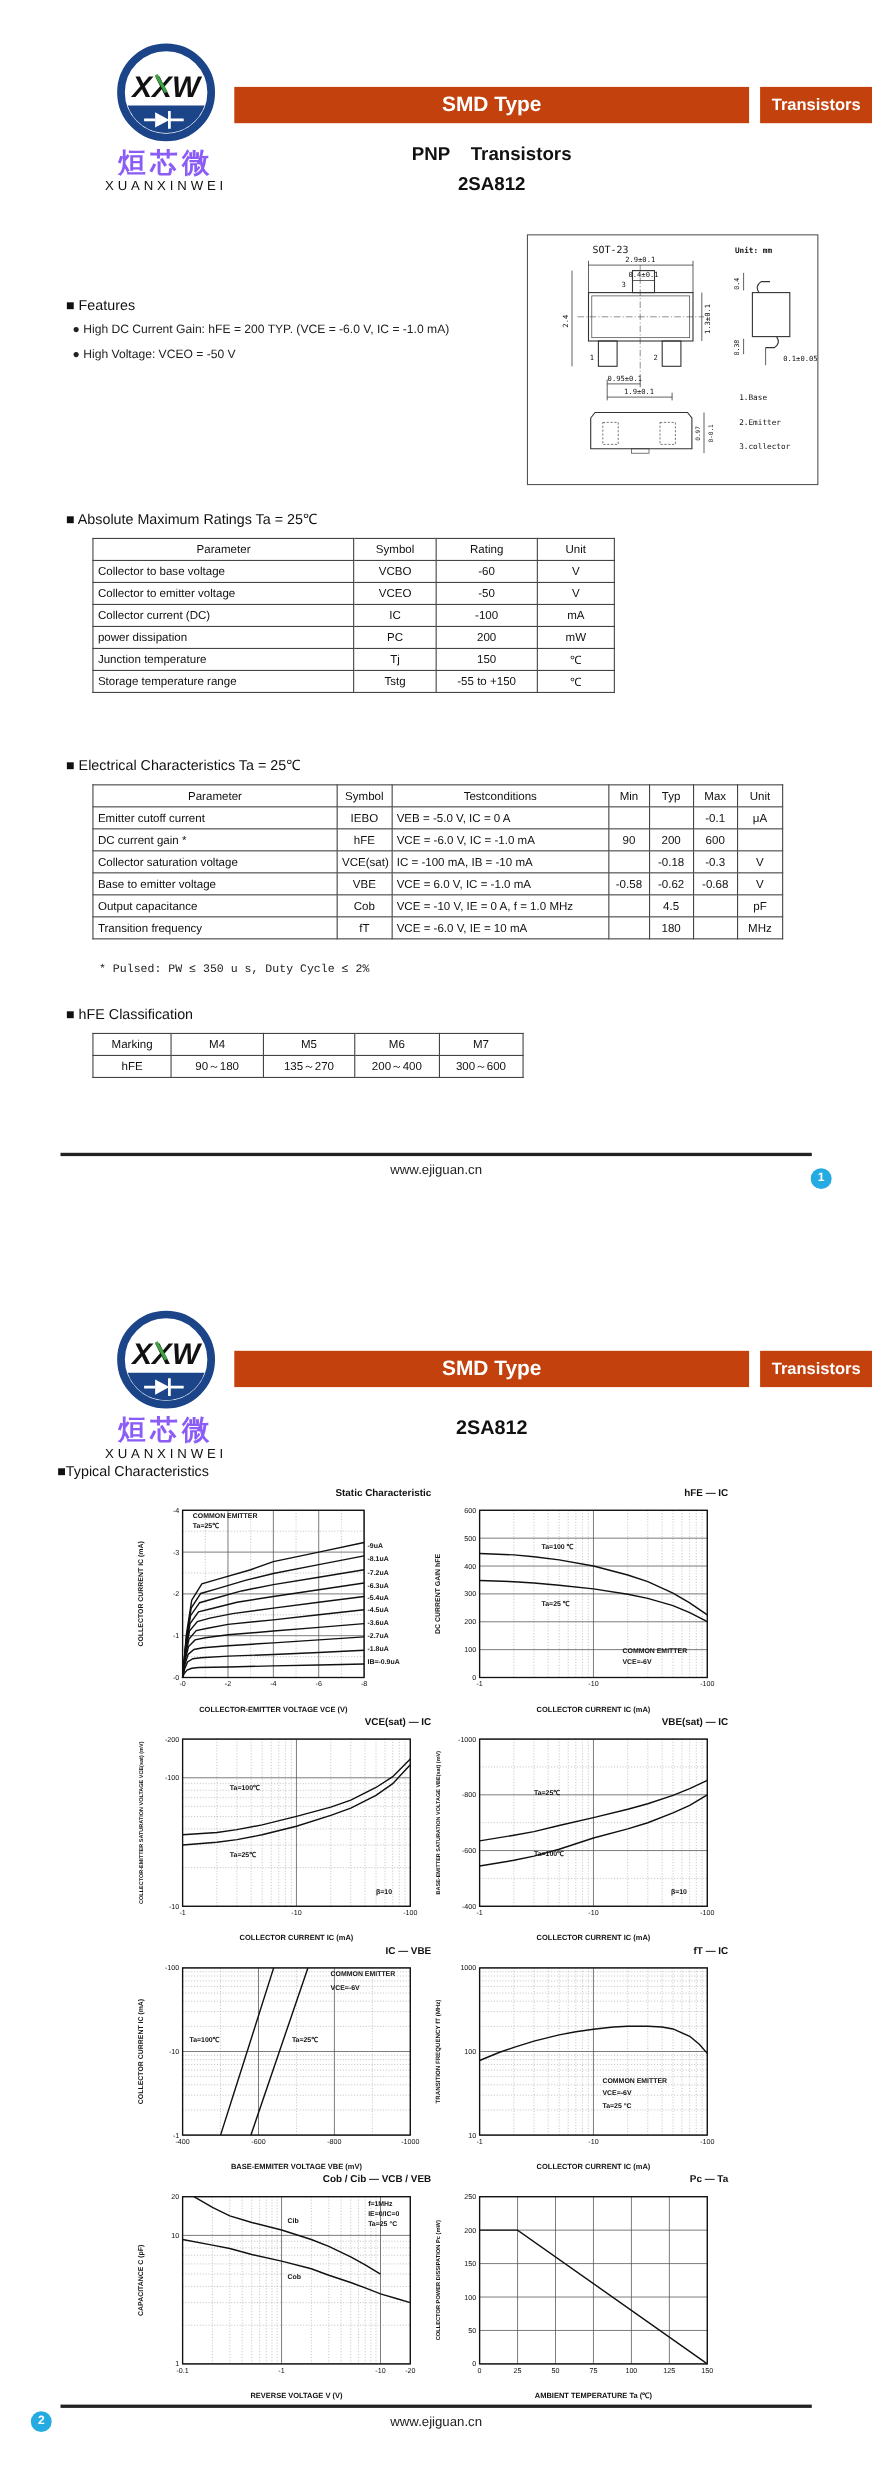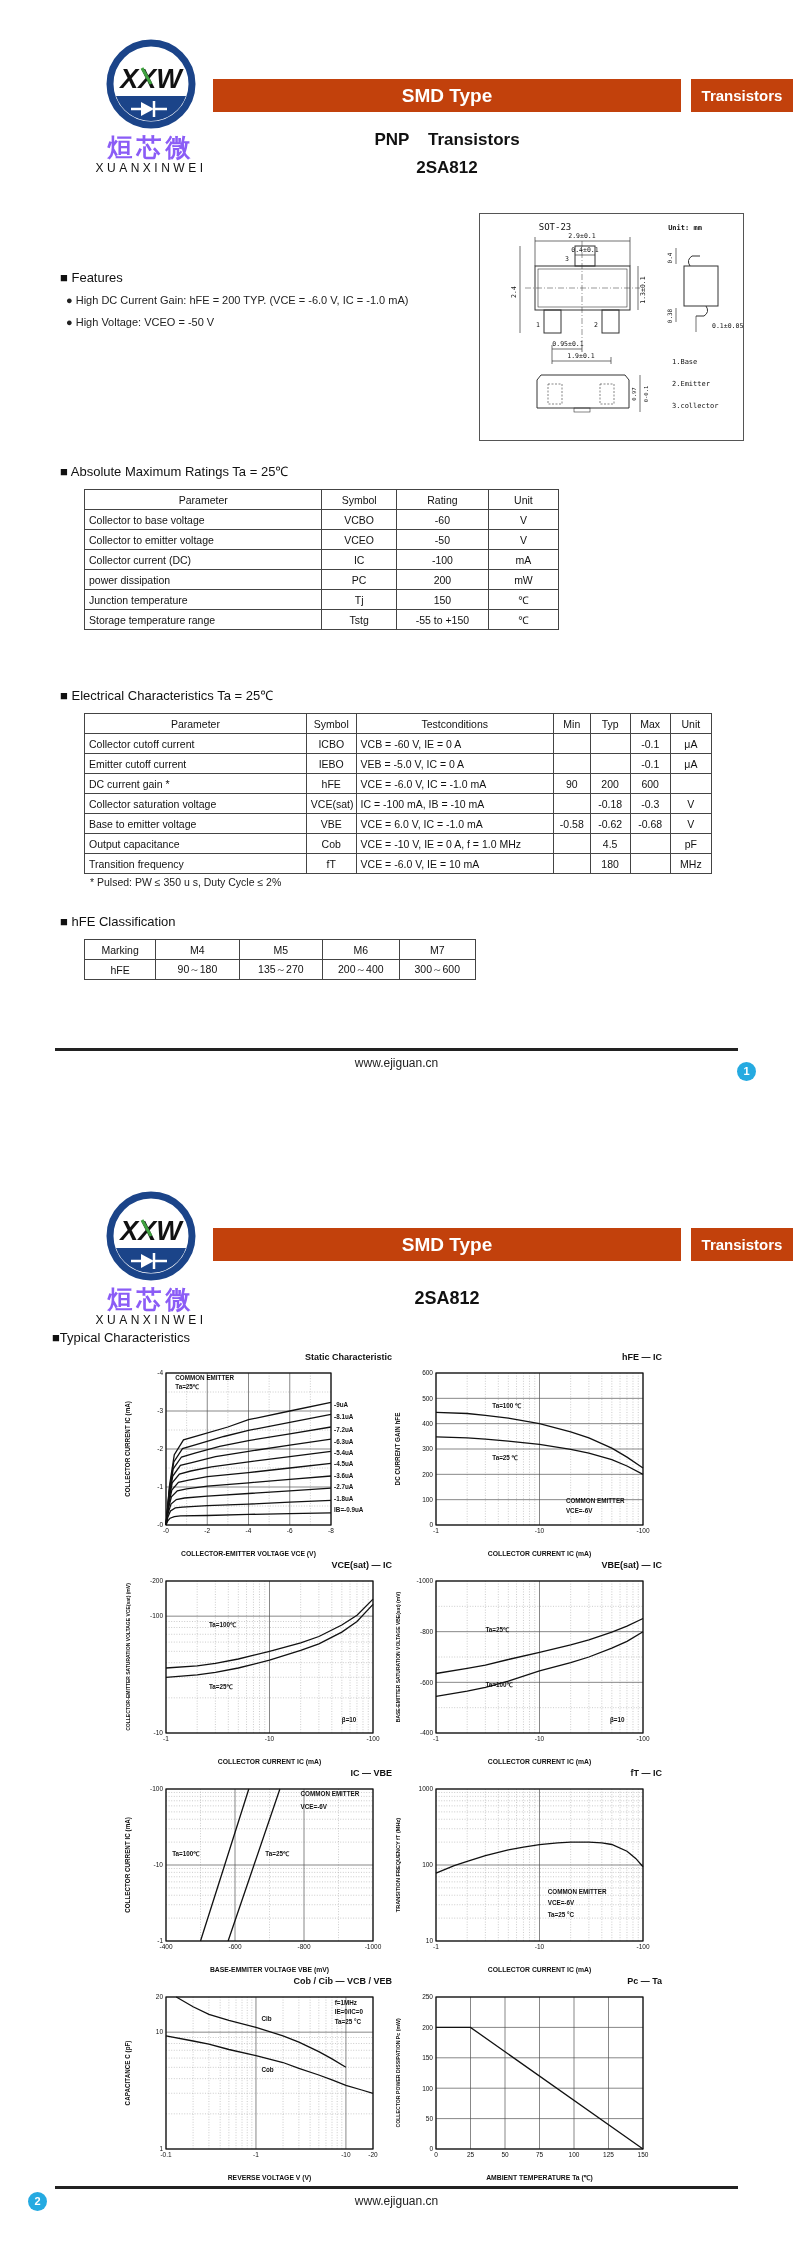--- a/index.html
+++ b/index.html
@@ -185,29 +185,20 @@
         <th>Symbol</th>
         <th>Testconditions</th>
         <th>Min</th>
         <th>Typ</th>
         <th>Max</th>
         <th>Unit</th>
       </tr>
     </thead>
     <tbody>
       <tr>
-        <td>Collector cutoff current</td>
-        <td>ICBO</td>
-        <td>VCB = -60 V, IE = 0 A</td>
-        <td></td>
-        <td></td>
-        <td>-0.1</td>
-        <td>μA</td>
-      </tr>
-      <tr>
         <td>Emitter cutoff current</td>
         <td>IEBO</td>
         <td>VEB = -5.0 V, IC = 0 A</td>
         <td></td>
         <td></td>
         <td>-0.1</td>
         <td>μA</td>
       </tr>
       <tr>
         <td>DC current gain *</td>
@@ -249,21 +240,21 @@
         <td>Transition frequency</td>
         <td>fT</td>
         <td>VCE = -6.0 V, IE = 10 mA</td>
         <td></td>
         <td>180</td>
         <td></td>
         <td>MHz</td>
       </tr>
     </tbody>
   </table>
-<div class="abs footnote" style="left:90px;top:876px;">* Pulsed: PW ≤ 350  u s, Duty Cycle ≤ 2%</div>
+<div class="abs footnote" style="left:90px;top:876px;font-family:Liberation Mono, monospace;">* Pulsed: PW ≤ 350  u s, Duty Cycle ≤ 2%</div>
 
 <div class="abs sec-head" style="left:60px;top:914px;">■ hFE Classification</div>
 <table class="abs tbl-hfe" style="left:84px;top:939px;width:392px;">
     <thead>
       <tr>
         <th>Marking</th>
         <th>M4</th>
         <th>M5</th>
         <th>M6</th>
         <th>M7</th>

